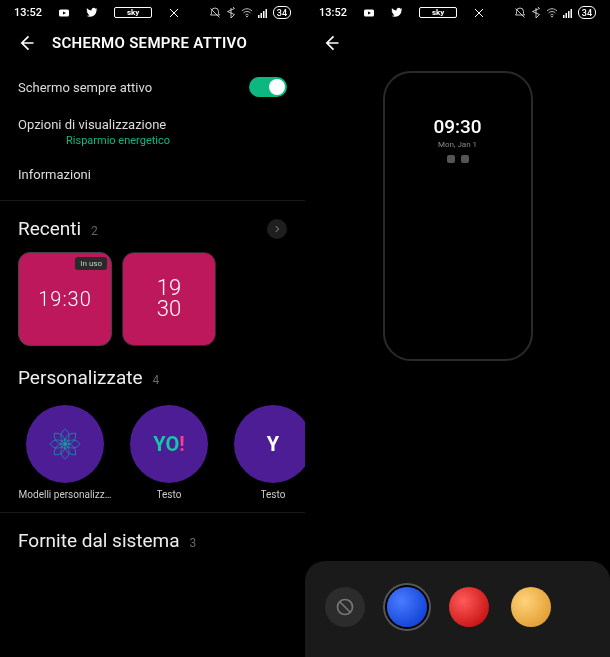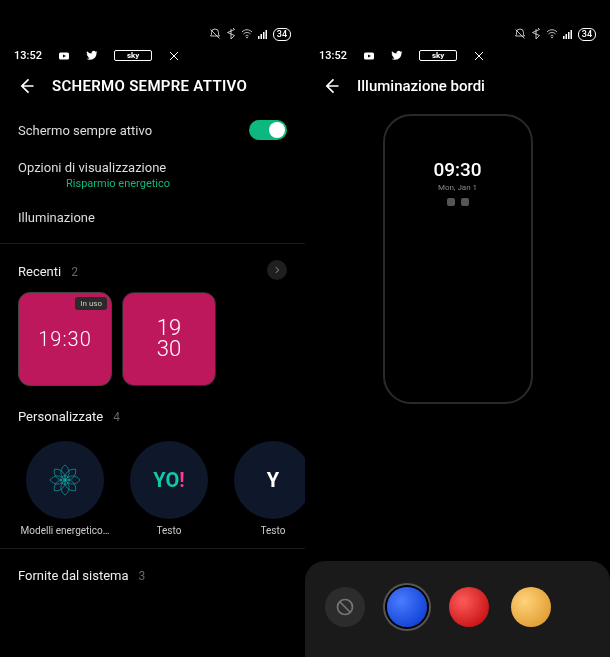--- a/index.html
+++ b/index.html
@@ -1,46 +1,46 @@
 <!DOCTYPE html>
 <html><head>
   <meta charset="utf-8">
   <style>
     * { margin: 0; padding: 0; box-sizing: border-box; font-family: -apple-system, BlinkMacSystemFont, "Segoe UI", Roboto, sans-serif; }
     body { background: #fff; width: 610px; height: 657px; overflow: hidden; display: flex; }
     .screen { width: 305px; height: 657px; background: #000; color: #fff; position: relative; overflow: hidden; }
     .status-bar { display: flex; justify-content: space-between; align-items: center; padding: 6px 14px 4px; font-size: 11px; font-weight: 500; }
-    .status-left { display: flex; align-items: center; gap: 16px; margin-top: 43px; }
+    .status-left { display: flex; align-items: center; gap: 16px; }
     .status-right { display: flex; align-items: center; gap: 4px; }
     .tiny-icon { width: 12px; height: 12px; fill: #fff; }
     .batt-box { border: 1px solid #fff; border-radius: 6px; padding: 0 3px; font-size: 9px; display: inline-flex; align-items: center; height: 13px; }
     .header { display: flex; align-items: center; gap: 16px; padding: 10px 16px 14px; }
     .back-arrow { width: 20px; height: 20px; stroke: #fff; stroke-width: 2; fill: none; }
     .title { font-size: 15px; font-weight: 600; letter-spacing: 0.3px; }
     .row { padding: 10px 18px; }
     .row-flex { display: flex; justify-content: space-between; align-items: center; }
     .row-label { font-size: 13px; color: #ddd; }
     .row-sub { font-size: 11px; color: #0cb880; margin-top: 2px; padding-left: 48px; }
     .toggle { width: 38px; height: 20px; background: #0cb880; border-radius: 10px; position: relative; }
     .toggle::after { content: ""; position: absolute; right: 2px; top: 2px; width: 16px; height: 16px; background: #fff; border-radius: 50%; }
     .divider { height: 1px; background: #1a1a1a; margin: 8px 0; }
     .section-head { display: flex; justify-content: space-between; align-items: center; padding: 8px 18px; }
-    .section-title { font-size: 13px; color: #eee; }
+    .section-title { font-size: 19px; color: #eee; }
     .section-count { font-size: 12px; color: #666; margin-left: 6px; }
     .chevron-circle { width: 20px; height: 20px; background: #1f1f1f; border-radius: 50%; display: flex; align-items: center; justify-content: center; }
     .chevron-circle svg { width: 10px; height: 10px; stroke: #aaa; fill: none; stroke-width: 2; }
     .recent-row { display: flex; gap: 10px; padding: 4px 18px 12px; }
     .thumb { width: 94px; height: 94px; background: #be185d; border: 1px solid #2a2a2a; border-radius: 12px; position: relative; display: flex; flex-direction: column; align-items: center; justify-content: center; }
     .thumb.active { border-color: #444; }
     .badge { position: absolute; top: 4px; right: 4px; background: #2a2a2a; color: #ccc; font-size: 8px; padding: 2px 5px; border-radius: 3px; }
     .clock-single { font-size: 20px; font-weight: 300; color: #fff; letter-spacing: 1px; }
     .clock-stack { font-size: 22px; font-weight: 300; line-height: 0.95; text-align: center; }
     .custom-row { display: flex; gap: 10px; padding: 8px 18px 4px; overflow: hidden; }
     .cthumb { flex: 0 0 94px; display: flex; flex-direction: column; align-items: center; gap: 6px; }
-    .cthumb-circle { width: 78px; height: 78px; background: #0f172a; border-radius: 50%; display: flex; align-items: center; justify-content: center; overflow: hidden; }
+    .cthumb-circle { width: 78px; height: 78px; background: #4c1d95; border-radius: 50%; display: flex; align-items: center; justify-content: center; overflow: hidden; }
     .cthumb-label { font-size: 10px; color: #ccc; white-space: nowrap; overflow: hidden; text-overflow: ellipsis; max-width: 94px; text-align: center; }
     .yo-text { font-size: 20px; font-weight: 700; color: #15c7a8; }
     .yo-text .ex { color: #ff3b8d; }
     .mandala { width: 54px; height: 54px; }
     
     .phone-mock { width: 150px; height: 290px; border: 2px solid #2a2a2a; border-radius: 28px; margin: 4px auto 0; position: relative; display: flex; flex-direction: column; align-items: center; padding-top: 42px; box-shadow: inset 0 0 8px #000; }
     .mock-clock { font-size: 19px; font-weight: 500; color: #fff; }
     .mock-date { font-size: 8px; color: #888; margin-top: 2px; }
     .mock-icons { display: flex; gap: 6px; margin-top: 6px; }
     .mock-icons span { width: 8px; height: 8px; background: #555; border-radius: 2px; }
@@ -104,21 +104,21 @@
     <span class="row-label">Schermo sempre attivo</span>
     <div class="toggle"></div>
   </div>
 
   <div class="row">
     <div class="row-label">Opzioni di visualizzazione</div>
     <div class="row-sub">Risparmio energetico</div>
   </div>
 
   <div class="row">
-    <div class="row-label">Illuminazione</div>
+    <div class="row-label">Informazioni</div>
   </div>
 
   <div class="divider"></div>
 
   <div class="section-head">
     <div>
       <span class="section-title">Recenti</span>
       <span class="section-count">2</span>
     </div>
     <div class="chevron-circle">
@@ -160,21 +160,21 @@
               <path d="M0-28c10 8 10 20 0 28-10-8-10-20 0-28z" transform="rotate(90)"></path>
               <path d="M0-28c10 8 10 20 0 28-10-8-10-20 0-28z" transform="rotate(135)"></path>
               <path d="M0-28c10 8 10 20 0 28-10-8-10-20 0-28z" transform="rotate(180)"></path>
               <path d="M0-28c10 8 10 20 0 28-10-8-10-20 0-28z" transform="rotate(225)"></path>
               <path d="M0-28c10 8 10 20 0 28-10-8-10-20 0-28z" transform="rotate(270)"></path>
               <path d="M0-28c10 8 10 20 0 28-10-8-10-20 0-28z" transform="rotate(315)"></path>
             </g>
           </g>
         </svg>
       </div>
-      <div class="cthumb-label">Modelli energetico…</div>
+      <div class="cthumb-label">Modelli personalizz…</div>
     </div>
     <div class="cthumb">
       <div class="cthumb-circle">
           <span class="yo-text">YO<span class="ex">!</span></span>
         </div>
       <div class="cthumb-label">Testo</div>
     </div>
     <div class="cthumb">
       <div class="cthumb-circle">
           <span class="yo-text" style="color:#fff">Y</span>
@@ -227,21 +227,20 @@
           <rect x="17" y="4" width="3" height="18"></rect>
         </svg>
       <span class="batt-box">34</span>
     </div>
   </div>
 
   <div class="header">
     <svg class="back-arrow" viewBox="0 0 24 24">
         <path d="M15 4l-8 8 8 8M7 12h14"></path>
       </svg>
-    <div class="title" style="font-weight:500; text-transform:none; letter-spacing:0">Illuminazione bordi</div>
   </div>
 
   <div class="phone-mock">
     <div class="mock-clock">09:30</div>
     <div class="mock-date">Mon, Jan 1</div>
     <div class="mock-icons">
         <span></span>
         <span></span>
       </div>
   </div>

